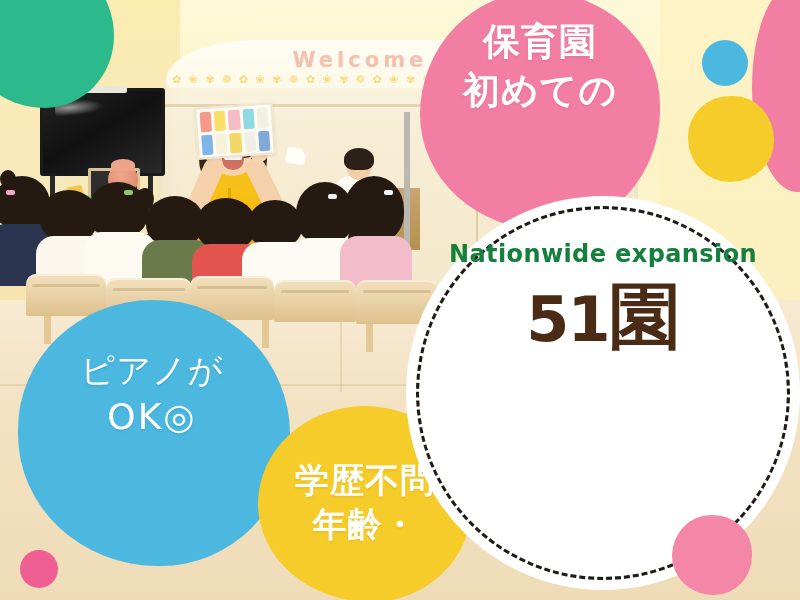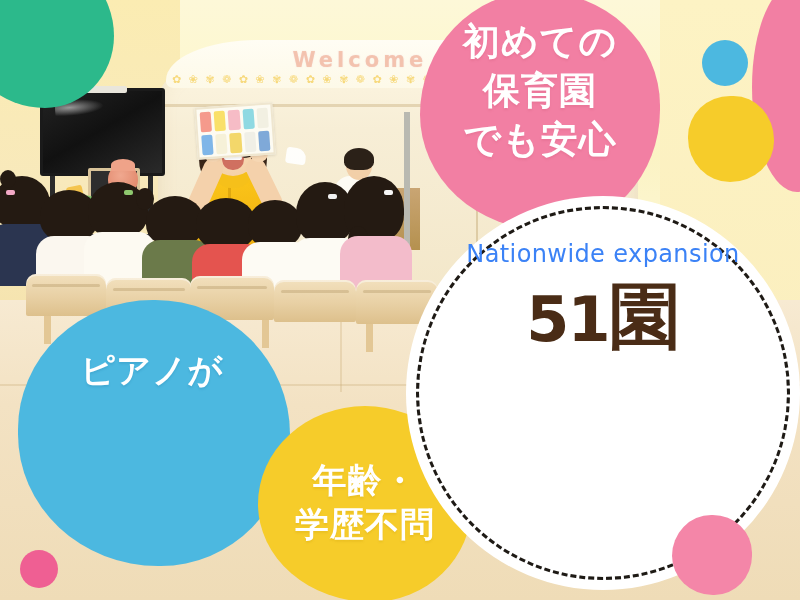--- a/index.html
+++ b/index.html
@@ -328,21 +328,21 @@
   
   .blue-bubble{
     position:absolute; left:18px; top:300px; width:272px; height:266px;
     background:#4cb8e0;
     border-radius:50% 50% 48% 52% / 49% 51% 50% 50%;
   }
   .blue-bubble .txt{
     position:absolute; left:0; right:4px; top:48px;
     text-align:center; color:#fff;
     font-family:"DejaVu Sans", sans-serif;
-    font-weight:bold; font-size:34px; line-height:1.32;
+    font-weight:normal; font-size:34px; line-height:1.32;
     letter-spacing:1px;
     text-shadow:0 2px 2px rgba(40,130,175,.25);
   }
   .blue-bubble .l1{ font-size:34px; }
   .blue-bubble .l2{ font-size:32px; }
   .blue-bubble .l3{ font-size:36px; letter-spacing:2px; }
 
   
   .yellow-bubble{
     position:absolute; left:258px; top:406px; width:214px; height:196px;
@@ -368,23 +368,23 @@
     position:absolute; left:10px; top:10px; right:10px; bottom:10px;
     border:3px dashed #1e1a15;
     border-radius:50%;
   }
   .wc-inner{
     position:absolute; left:0; right:0; top:0; bottom:0;
     display:flex; flex-direction:column; align-items:center;
     padding-top:44px;
   }
   .wc-sub{
-    color:#3b82f6;
-    font-family:"DejaVu Sans", sans-serif;
-    font-size:24px; font-weight:normal; letter-spacing:.4px;
+    color:#15803d;
+    font-family:"DejaVu Sans", sans-serif;
+    font-size:24px; font-weight:bold; letter-spacing:.4px;
     white-space:nowrap;
   }
   .wc-big{
     margin-top:12px;
     color:#4a2c16;
     font-family:"DejaVu Sans", sans-serif;
     font-weight:bold;
     font-size:72px; line-height:1;
     letter-spacing:-1px;
     white-space:nowrap;
@@ -544,36 +544,36 @@
     <div class="chair-leg" style="left:366px;top:324px;"></div>
   </div>
 
   <div class="pink-sliver"></div>
   <div class="blob blob-green"></div>
   <div class="blob blob-yellow-tr"></div>
   <div class="blob blob-blue-tr"></div>
 
   <div class="pink-bubble">
     <div class="txt">
+      <div>保育園</div>
       <div>初めての</div>
-      <div>保育園</div>
-      <div>でも安心</div>
     </div>
   </div>
 
   <div class="blue-bubble">
     <div class="txt">
       <div class="l1">ピアノが</div>
+      <div class="l3">OK◎</div>
     </div>
   </div>
 
   <div class="yellow-bubble">
     <div class="txt">
+      <div>学歴不問</div>
       <div>年齢・</div>
-      <div>学歴不問</div>
     </div>
   </div>
 
   <div class="blob blob-pink-bl"></div>
 
   <div class="white-circle">
     <div class="dash"></div>
     <div class="wc-inner">
       <div class="wc-sub">Nationwide expansion</div>
       <div class="wc-big">

